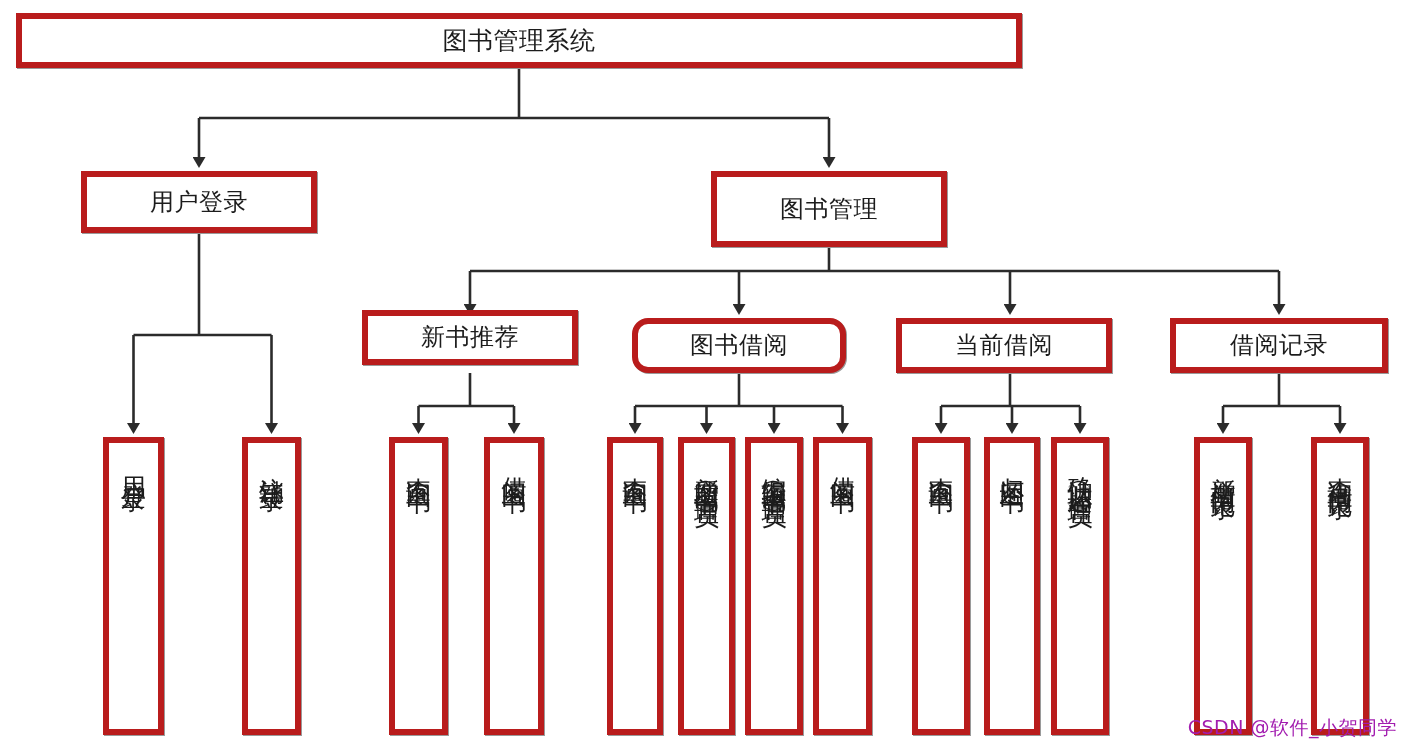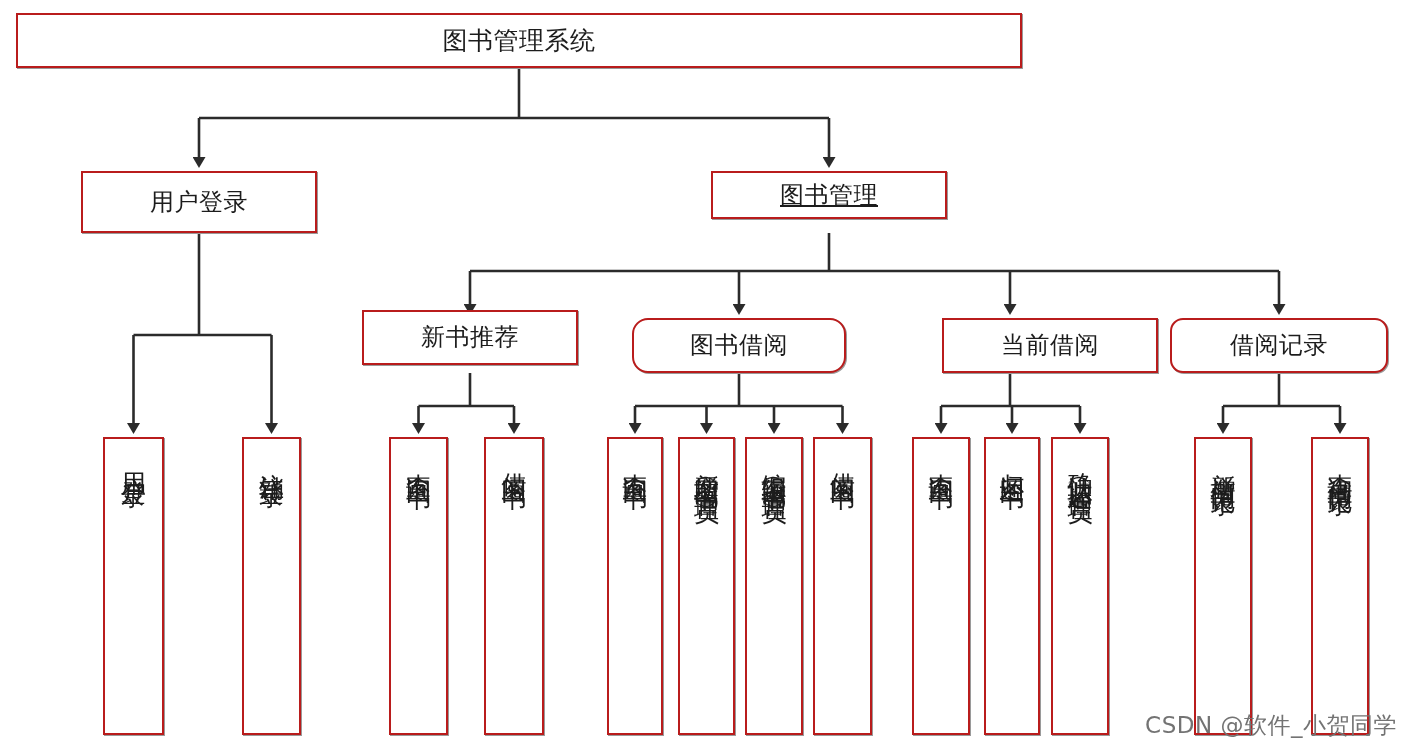--- a/index.html
+++ b/index.html
@@ -22,21 +22,21 @@
     left: 0;
     top: 0;
     width: 1405px;
     height: 747px;
     pointer-events: none;
   }
   .node {
     position: absolute;
     box-sizing: border-box;
     background: #ffffff;
-    border: 2px solid #b91c1c;
+    border: 6px solid #b91c1c;
     box-shadow: 1px 1px 0 0 #9a9a9a;
     display: flex;
     align-items: center;
     justify-content: center;
     color: #1c1c1c;
     z-index: 2;
   }
   .node .label {
     display: block;
     text-align: center;
@@ -57,22 +57,22 @@
     font-size: 25px;
     letter-spacing: 4px;
     line-height: 1;
     white-space: nowrap;
   }
   .node.root .label { font-size: 25px; }
   #watermark {
     position: absolute;
     right: 8px;
     bottom: 6px;
-    font-size: 23px;
-    color: #737373;
+    font-size: 19px;
+    color: #a21caf;
     letter-spacing: 0.5px;
     z-index: 5;
     white-space: nowrap;
   }
 </style>
 </head>
 <body>
 
 <div id="canvas">
 
@@ -119,33 +119,33 @@
       </g>
   </svg>
 
   <div id="nodes-layer">
       <div class="node horizontal root" style="left: 16px; top: 13px; width: 1006px; height: 55px;">
         <span class="label">图书管理系统</span>
       </div>
       <div class="node horizontal" style="left: 81px; top: 171px; width: 236px; height: 62px;">
         <span class="label">用户登录</span>
       </div>
-      <div class="node horizontal" style="left: 711px; top: 171px; width: 236px; height: 48px; text-decoration: underline;">
+      <div class="node horizontal" style="left: 711px; top: 171px; width: 236px; height: 76px;">
         <span class="label">图书管理</span>
       </div>
       <div class="node horizontal" style="left: 362px; top: 310px; width: 216px; height: 55px;">
         <span class="label">新书推荐</span>
       </div>
       <div class="node horizontal" style="left: 632px; top: 318px; width: 214px; height: 55px; border-radius: 16px;">
         <span class="label">图书借阅</span>
       </div>
-      <div class="node horizontal" style="left: 942px; top: 318px; width: 216px; height: 55px;">
+      <div class="node horizontal" style="left: 896px; top: 318px; width: 216px; height: 55px;">
         <span class="label">当前借阅</span>
       </div>
-      <div class="node horizontal" style="left: 1170px; top: 318px; width: 218px; height: 55px; border-radius: 13px;">
+      <div class="node horizontal" style="left: 1170px; top: 318px; width: 218px; height: 55px;">
         <span class="label">借阅记录</span>
       </div>
       <div class="node vertical" style="left: 103px; top: 437px; width: 61px; height: 298px;">
         <span class="label">用户登录</span>
       </div>
       <div class="node vertical" style="left: 242px; top: 437px; width: 59px; height: 298px;">
         <span class="label">注销登录</span>
       </div>
       <div class="node vertical" style="left: 389px; top: 437px; width: 59px; height: 298px;">
         <span class="label">查询图书</span>

